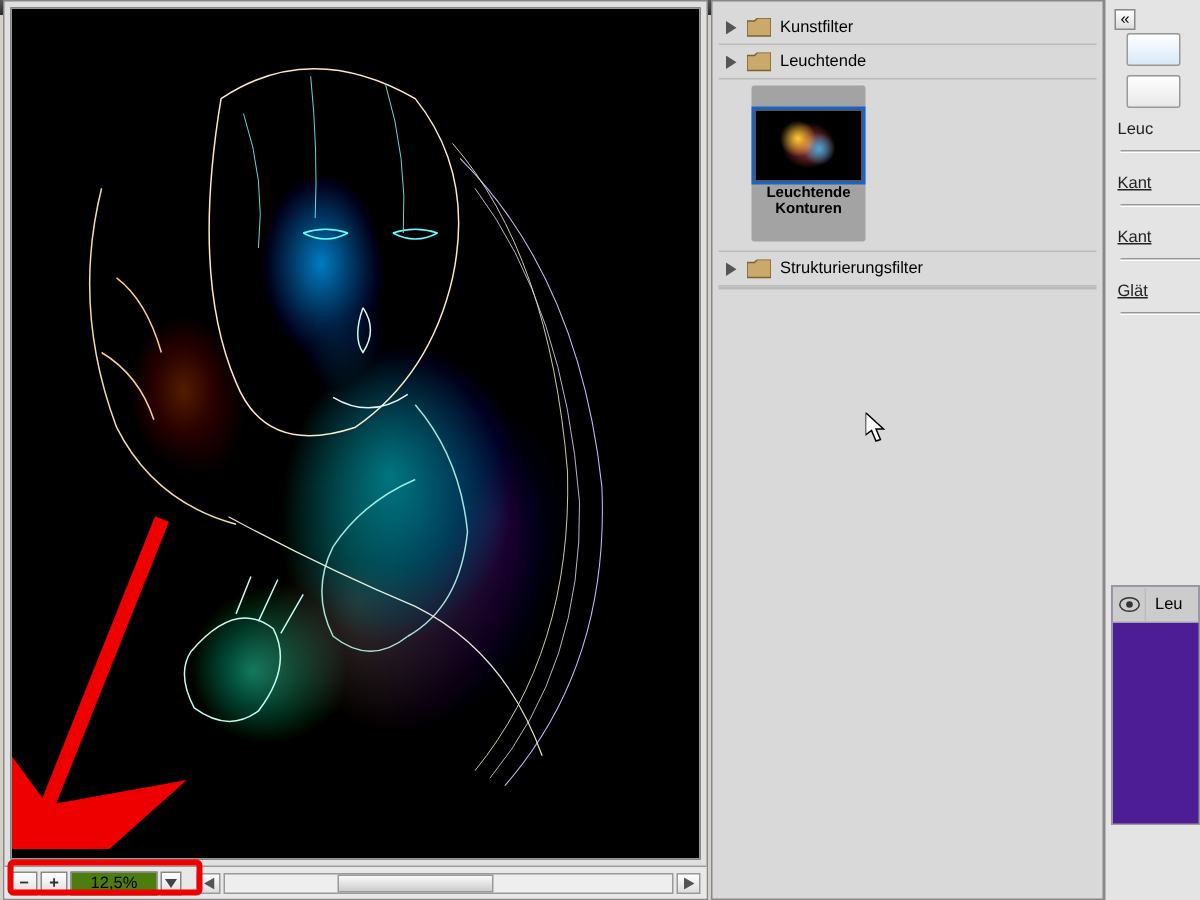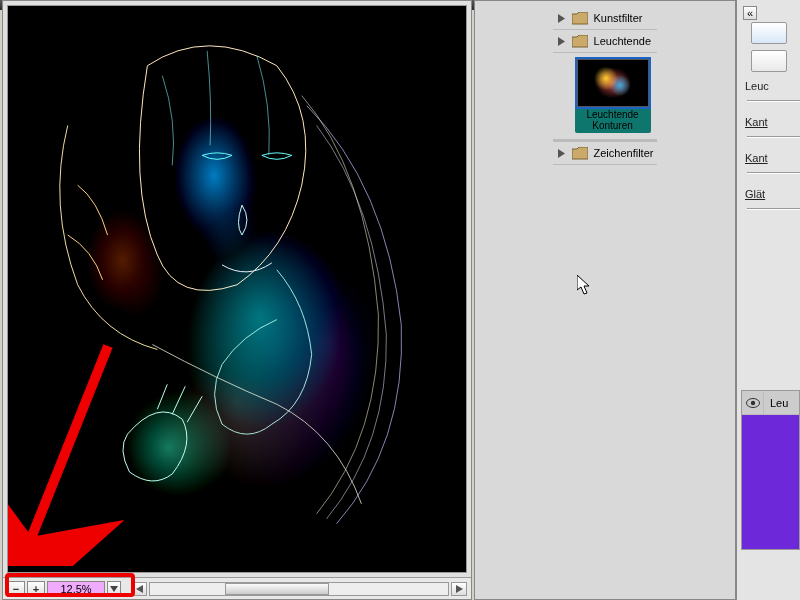--- a/index.html
+++ b/index.html
@@ -12,58 +12,58 @@
      radial-gradient(80px 120px at 45% 30%, rgba(80,200,255,.6), transparent 70%),
      radial-gradient(120px 160px at 55% 55%, rgba(0,180,180,.5), transparent 70%),
      radial-gradient(100px 140px at 25% 45%, rgba(255,180,60,.35), transparent 70%),
      radial-gradient(200px 300px at 70% 60%, rgba(200,150,255,.25), transparent 75%),
      radial-gradient(180px 260px at 50% 70%, rgba(255,255,220,.25), transparent 75%),
      radial-gradient(90px 90px at 35% 78%, rgba(120,255,230,.4), transparent 70%),
      #000; filter: contrast(1.5) saturate(1.4);}
   .glow-lines { position:absolute; inset:0; mix-blend-mode:screen; }
   .zoom-bar { height: 22px; display: flex; align-items: center; border-top: 1px solid #999; background: #e8e8e8; padding: 0 4px; gap:2px;}
   .zb-btn { width: 18px; height: 16px; border: 1px solid #888; background: linear-gradient(#fff,#ddd); display:flex; align-items:center; justify-content:center; font-weight:bold; font-size:11px; color:#333; cursor:pointer;}
-  .zb-field { width: 58px; height: 16px; border: 1px solid #888; background: #f0abfc; display:flex; align-items:center; justify-content:center;}
+  .zb-field { width: 58px; height: 16px; border: 1px solid #888; background: #4d7c0f; display:flex; align-items:center; justify-content:center;}
   .zb-drop { width: 14px; height: 16px; border: 1px solid #888; background: linear-gradient(#fff,#ddd); display:flex; align-items:center; justify-content:center;}
   .zb-drop svg{width:8px;height:6px;}
   .hscroll { flex:1; display:flex; align-items:center; justify-content:center; gap:2px; margin-left:8px;}
   .hscroll .arrow{width:16px;height:14px;border:1px solid #999;background:linear-gradient(#fff,#ddd);display:flex;align-items:center;justify-content:center;}
   .hscroll .track{flex:1;height:14px;border:1px solid #999;background:#eee;position:relative;}
   .hscroll .thumb{position:absolute;left:25%;width:35%;top:0;bottom:0;background:linear-gradient(#fafafa,#ccc);border:1px solid #999;}
   .red-highlight { position:absolute; border:4px solid #e00; border-radius:4px; pointer-events:none; }
   .red-arrow { position:absolute; pointer-events:none; }
 
-  .filter-pane { width: 262px; height: 600px; background:#d9d9d9; border:1px solid #888; margin: 0; display:flex; flex-direction:column;align-items:center; }
+  .filter-pane { width: 262px; height: 600px; background:#d9d9d9; border:1px solid #888; margin: 0; display:flex; flex-direction:column; }
   .filter-list { flex:1; overflow:auto; padding: 6px 2px; }
   .cat { display:flex; align-items:center; height:22px; padding: 0 6px; gap:6px; cursor:pointer;}
   .cat.expanded { font-weight:bold;}
   .tri { width:9px; height:9px; display:inline-flex;}
   .tri svg{width:9px;height:9px;}
   .folder-icon { width:16px; height:13px; display:inline-flex;}
   .folder-icon svg{width:16px;height:13px;}
   .sep{height:1px;background:#bbb;margin:0 2px;}
   .thumb-row{display:flex;padding:6px 4px 8px 26px;gap:4px;}
   .filter-thumb{width:76px;display:flex;flex-direction:column;align-items:center;gap:2px;}
   .filter-thumb.selected .timg{outline:2px solid #1a64c8;}
   .timg{width:72px;height:48px;background:
     radial-gradient(20px 20px at 40% 40%, #ffcc33, transparent 60%),
     radial-gradient(18px 18px at 60% 55%, #4ad, transparent 60%),
     radial-gradient(26px 22px at 50% 50%, #c44, transparent 70%), #000; border:1px solid #555;}
   .filter-thumb .tlabel{font-size:10px;text-align:center;line-height:1.1;color:#333;}
   .filter-thumb.selected .tlabel{color:#000;}
-  .filter-thumb.selected{background:#0f766e;padding:2px;margin:-2px;border-radius:2px;}
+  .filter-thumb.selected{background:#a3a3a3;padding:16px;margin:-2px;border-radius:2px;font-weight:bold;}
 
   .cursor { position:absolute; width:14px; height:20px; }
   .right-pane{flex:1; background:#e4e4e4; border-left:1px solid #888; padding:6px 0 0 6px; position:relative;}
   .right-pane .rowbtn{height:22px;border:1px solid #999;background:linear-gradient(#fff,#d8e8f8);border-radius:2px;margin:2px 0 6px 8px;width:36px;}
   .right-pane .rowbtn2{height:22px;border:1px solid #999;background:linear-gradient(#fff,#e8e8e8);border-radius:2px;margin:0 0 8px 8px;width:36px;}
   .opt-label{display:block;margin:6px 0 0 2px;color:#222;}
   .opt-label u{}
   .slider-hint{height:2px;background:#fff;border-top:1px solid #999;margin:8px 0 14px 4px;}
-  .layer-box{position:absolute;right:0;left:4px;top:390px;height:160px;border:1px solid #999;background:#6d28d9;}
+  .layer-box{position:absolute;right:0;left:4px;top:390px;height:160px;border:1px solid #999;background:#4c1d95;}
   .layer-row{display:flex;align-items:center;height:24px;border-bottom:1px solid #bbb;background:#ccc;}
   .eye{width:22px;height:22px;border-right:1px solid #bbb;display:flex;align-items:center;justify-content:center;}
 </style>
 </head>
 <body>
 
 <div class="root">
 
   <div class="preview-pane">
     <div class="preview-canvas">
@@ -160,35 +160,35 @@
         <span>Leuchtende</span>
       </div>
       <div class="sep"></div>
       <div class="thumb-row">
         <div class="filter-thumb selected">
           <div class="timg"></div>
           <div class="tlabel">Leuchtende Konturen</div>
         </div>
       </div>
       <div class="sep"></div>
-      <div class="sep"></div>
-      <div class="sep"></div>
       <div class="cat">
         <span class="tri">
             <svg viewBox="0 0 9 9">
               <path d="M1 0 L8 4.5 L1 9 Z" fill="#555"></path>
             </svg>
           </span>
         <span class="folder-icon">
             <svg viewBox="0 0 16 13">
               <path d="M0 2 L5 2 L7 0 L16 0 L16 12 L0 12 Z" fill="#cba96b" stroke="#7a6333"></path>
             </svg>
           </span>
-        <span>Zeichenfilter</span>
-      </div>
+        <span>Strukturierungsfilter</span>
+      </div>
+      <div class="sep"></div>
+      <div class="sep"></div>
       <div class="sep"></div>
     </div>
     <svg class="cursor" style="position:absolute;left:577px;top:275px" width="14" height="20" viewBox="0 0 14 20">
         <path d="M0 0 L0 15 L4 12 L7 19 L10 18 L7 11 L12 11 Z" fill="#fff" stroke="#000"></path>
       </svg>
   </div>
 
   <div class="right-pane">
     <span style="display:inline-block;width:14px;height:14px;border:1px solid #888;background:linear-gradient(#fff,#ddd);text-align:center;line-height:12px;">«</span>
     <div class="rowbtn"></div>

